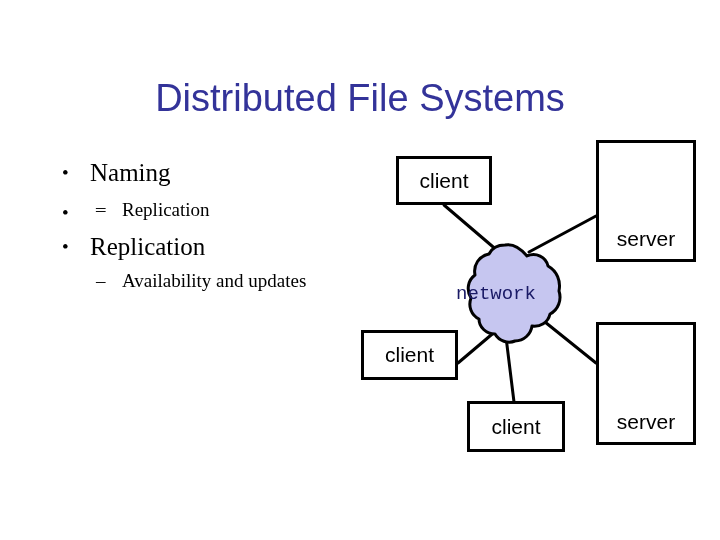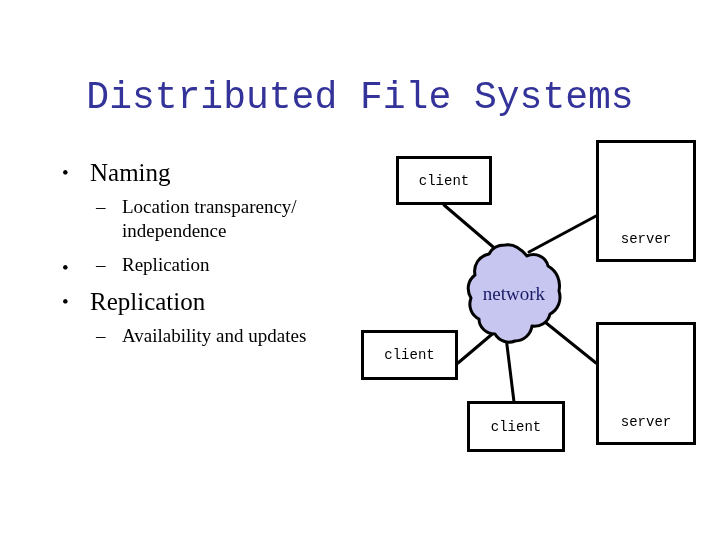--- a/index.html
+++ b/index.html
@@ -19,21 +19,21 @@
   
   #slide-title {
     position: absolute;
     left: 0;
     top: 76px;
     width: 720px;
     text-align: center;
     font-size: 38px;
     line-height: 44px;
     color: #333399;
-    font-family: Liberation Mono, monospace;
+    font-family: Liberation Sans, sans-serif;
     white-space: nowrap;
   }
 
   
   #bullet-list {
     position: absolute;
     left: 46px;
     top: 158px;
     width: 330px;
   }
@@ -84,63 +84,62 @@
     position: absolute;
     border: 3px solid #000000;
     background: #ffffff;
     box-sizing: border-box;
   }
   .node-label {
     position: absolute;
     left: 0;
     width: 100%;
     text-align: center;
-    font-size: 14px;
+    font-size: 21px;
     line-height: 24px;
     color: #000000;
-    font-family: Liberation Mono, monospace;
+    font-family: Liberation Sans, sans-serif;
   }
   .client-box .node-label {
     top: 50%;
     transform: translateY(-50%);
   }
   .server-box .node-label {
     bottom: 8px;
     text-align: center;
   }
 
   #network-label {
     position: absolute;
-    left: 468px;
+    left: 450px;
     top: 283px;
     width: 92px;
     text-align: center;
     font-size: 19px;
     line-height: 22px;
     color: #1a1a66;
-    font-family: Liberation Serif, serif;
+    font-family: Liberation Mono, monospace;
   }
 </style>
 </head>
 <body>
 
 <div id="slide">
 
   <div id="slide-title" style="color: rgb(51, 51, 153);">Distributed File Systems</div>
 
   <div id="bullet-list">
 
     <div class="bullet-l1">
       <span class="marker">•</span>
       <span>Naming</span>
     </div>
 
     <div class="bullet-l2">
       <span class="marker">–</span>
-      <span>Location transparency/ independence</span>
     </div>
 
     <div class="bullet-l1">
       <span class="marker">•</span>
     </div>
 
     <div class="bullet-l2">
       <span class="marker">–</span>
       <span>Replication</span>
     </div>

